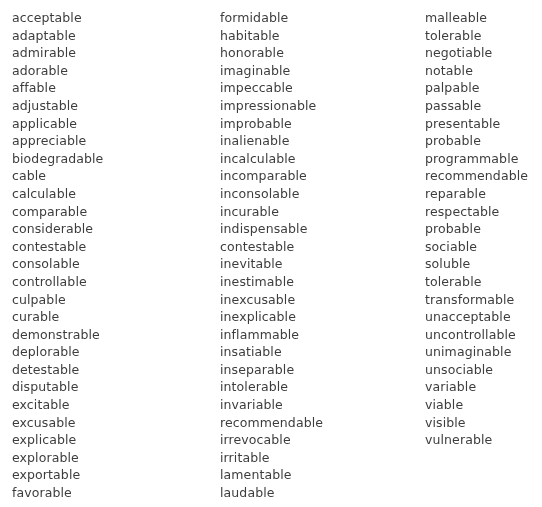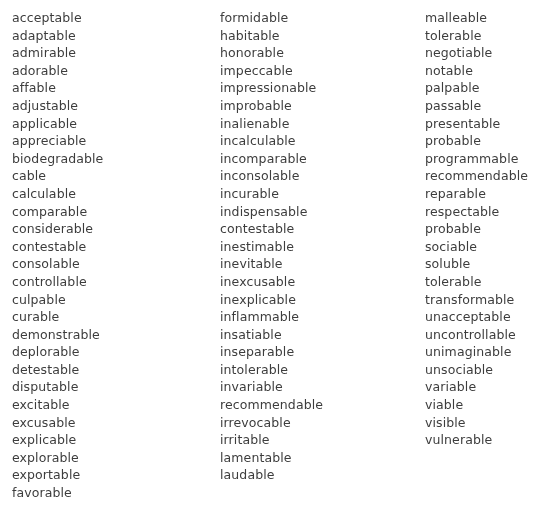--- a/index.html
+++ b/index.html
@@ -77,32 +77,33 @@
         <div class="word-item">excusable</div>
         <div class="word-item">explicable</div>
         <div class="word-item">explorable</div>
         <div class="word-item">exportable</div>
         <div class="word-item">favorable</div>
       </div>
     <div class="word-column col-2">
         <div class="word-item">formidable</div>
         <div class="word-item">habitable</div>
         <div class="word-item">honorable</div>
+        <div class="word-item">imaginable</div>
         <div class="word-item">impeccable</div>
         <div class="word-item">impressionable</div>
         <div class="word-item">improbable</div>
         <div class="word-item">inalienable</div>
         <div class="word-item">incalculable</div>
         <div class="word-item">incomparable</div>
         <div class="word-item">inconsolable</div>
         <div class="word-item">incurable</div>
         <div class="word-item">indispensable</div>
         <div class="word-item">contestable</div>
+        <div class="word-item">inevitable</div>
         <div class="word-item">inestimable</div>
-        <div class="word-item">inevitable</div>
         <div class="word-item">inexcusable</div>
         <div class="word-item">inexplicable</div>
         <div class="word-item">inflammable</div>
         <div class="word-item">insatiable</div>
         <div class="word-item">inseparable</div>
         <div class="word-item">intolerable</div>
         <div class="word-item">invariable</div>
         <div class="word-item">recommendable</div>
         <div class="word-item">irrevocable</div>
         <div class="word-item">irritable</div>

